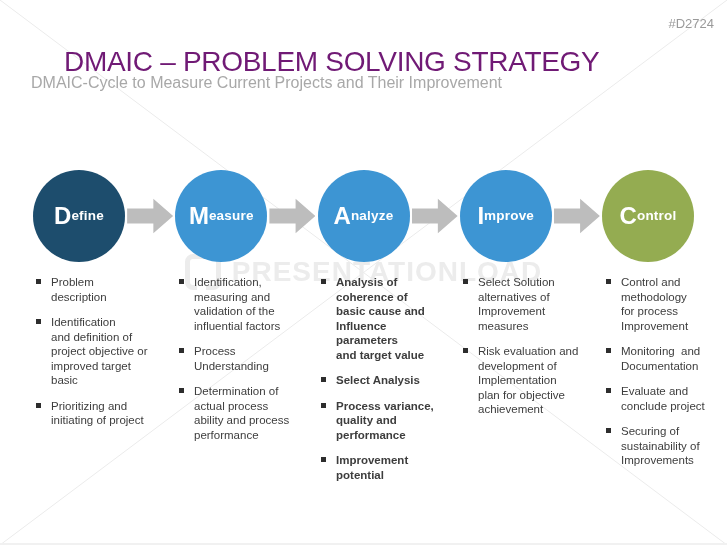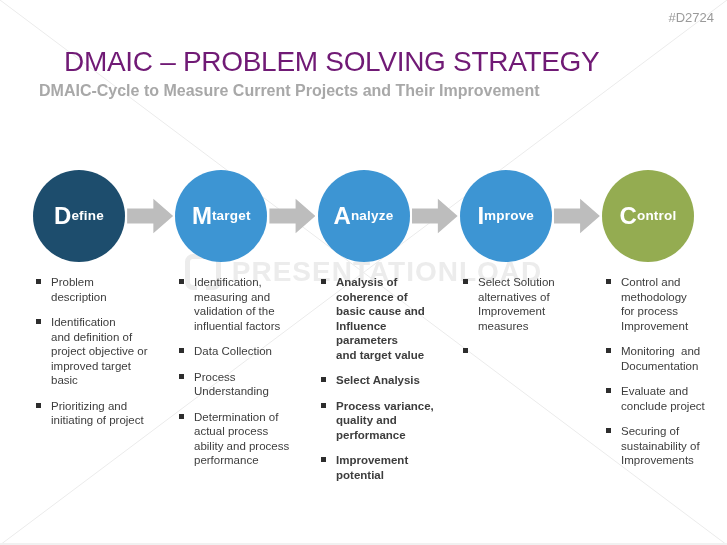--- a/index.html
+++ b/index.html
@@ -20,28 +20,28 @@
   }
   .wm-logo::after{
     content:"";position:absolute;left:7px;bottom:-6px;width:9px;height:7px;background:#ffffff;
   }
   .wm-text{
     font-size:28px;font-weight:700;letter-spacing:1px;
     color:var(--watermark-color,#ececec);white-space:nowrap;
   }
   .bottom-line{position:absolute;left:0;bottom:0;width:727px;height:2px;background:#f1f1f1;z-index:2;}
   
-  .slide-id{position:absolute;top:10px;right:13px;font-size:13px;color:#9a9a9a;z-index:1;}
+  .slide-id{position:absolute;top:16px;right:13px;font-size:13px;color:#9a9a9a;z-index:1;}
   .title{
     position:absolute;left:48px;top:30px;margin:16px;z-index:1;
     font-size:28px;font-weight:400;color:#701a75;letter-spacing:-0.3px;white-space:nowrap;
   }
   .subtitle{
-    position:absolute;left:31px;top:74px;margin:8px;z-index:1;
-    font-size:16px;font-weight:700;color:#a8a8a8;white-space:nowrap;
+    position:absolute;left:31px;top:74px;margin:0;z-index:1;
+    font-size:16px;font-weight:400;color:#a8a8a8;white-space:nowrap;
   }
   
   .process{
     position:absolute;left:0;top:170px;width:727px;height:92px;z-index:1;
     display:flex;align-items:center;justify-content:space-between;
     padding:0 33px;box-sizing:border-box;
   }
   .circle{
     width:92px;height:92px;border-radius:50%;flex:0 0 auto;
     display:flex;align-items:center;justify-content:center;
@@ -90,21 +90,21 @@
   <h2 class="subtitle">DMAIC-Cycle to Measure Current Projects and Their Improvement</h2>
 
   <div class="process">
     <div class="circle" style="background-color: rgb(29, 77, 109);">
       <span class="ci">D</span>
         <span class="cr">efine</span>
     </div>
     <div class="arrow"></div>
     <div class="circle" style="background-color: rgb(61, 149, 211);">
       <span class="ci">M</span>
-        <span class="cr">target</span>
+        <span class="cr">easure</span>
     </div>
     <div class="arrow"></div>
     <div class="circle" style="background-color: rgb(61, 149, 211);">
       <span class="ci">A</span>
         <span class="cr">nalyze</span>
     </div>
     <div class="arrow"></div>
     <div class="circle" style="background-color: rgb(61, 149, 211);">
       <span class="ci">I</span>
         <span class="cr">mprove</span>
@@ -143,24 +143,20 @@
     <div class="col col-1">
 
         <div class="bullet-item">
           <span class="sq"></span>
           <span class="bt">Identification,
 measuring and
 validation of the
 influential factors</span>
         </div>
 
-        <div class="bullet-item">
-          <span class="sq"></span>
-          <span class="bt">Data Collection</span>
-        </div>
 
         <div class="bullet-item">
           <span class="sq"></span>
           <span class="bt">Process
 Understanding</span>
         </div>
 
         <div class="bullet-item">
           <span class="sq"></span>
           <span class="bt">Determination of
@@ -204,20 +200,25 @@
         <div class="bullet-item">
           <span class="sq"></span>
           <span class="bt">Select Solution
 alternatives of
 Improvement
 measures</span>
         </div>
 
         <div class="bullet-item">
           <span class="sq"></span>
+          <span class="bt">Risk evaluation and
+development of
+Implementation
+plan for objective
+achievement</span>
         </div>
       </div>
     <div class="col col-4">
 
         <div class="bullet-item">
           <span class="sq"></span>
           <span class="bt">Control and
 methodology
 for process
 Improvement</span>

